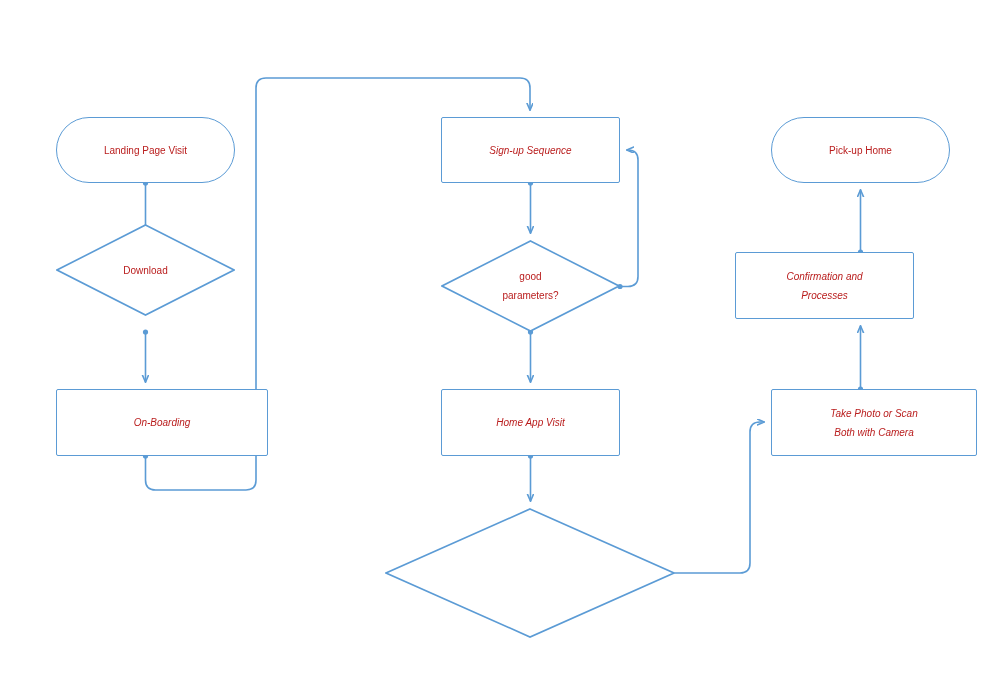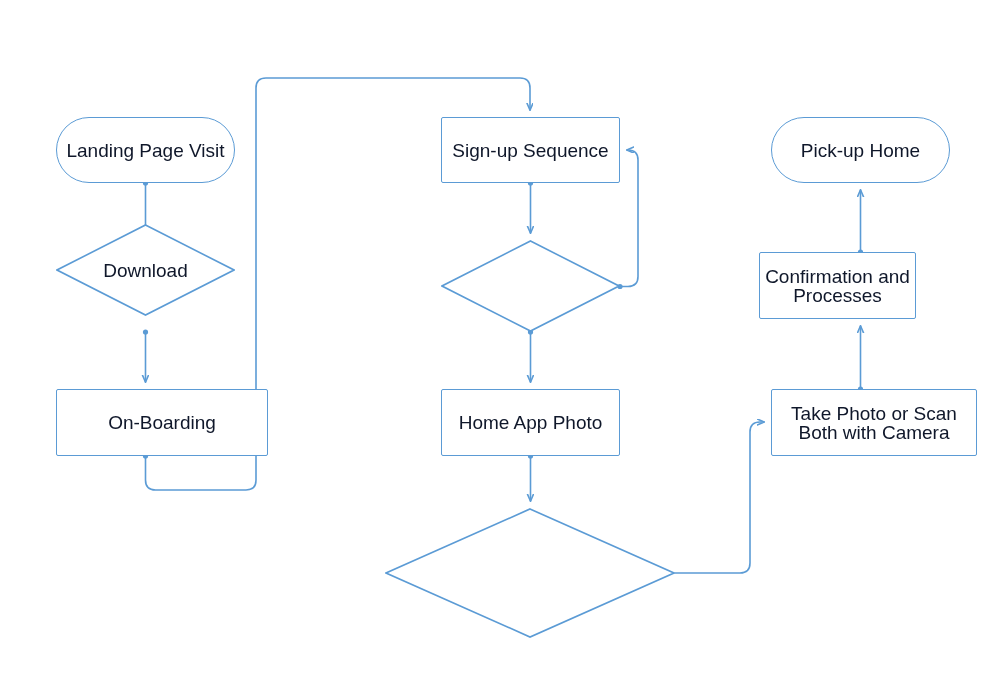--- a/index.html
+++ b/index.html
@@ -26,30 +26,31 @@
     width: 1008px;
     height: 683px;
   }
   .node {
     position: absolute;
     box-sizing: border-box;
     display: flex;
     align-items: center;
     justify-content: center;
     text-align: center;
-    color: #0f172a;
-    font-size: 19px;
+    color: #b91c1c;
+    font-size: 10px;
     line-height: 19px;
     white-space: pre-line;
     z-index: 2;
   }
   .node.rect {
     border: 1.6px solid #5B9BD5;
     background: #ffffff;
     border-radius: 2px;
+    font-style: italic;
   }
   .node.terminator {
     border: 1.6px solid #5B9BD5;
     background: #ffffff;
     border-radius: 34px;
   }
   .node.diamond {
     background: transparent;
     border: none;
   }
@@ -102,25 +103,26 @@
 
   <div id="node-layer">
       <div class="node terminator" style="left: 56px; top: 117px; width: 179px; height: 66px;"><span>Landing Page Visit</span></div>
       <div class="node diamond" style="left: 56px; top: 224px; width: 179px; height: 92px;"><svg class="dshape" viewBox="0 0 179 92" preserveAspectRatio="none">
           <polygon points="89.5,1 178,46 89.5,91 1,46" fill="#ffffff" stroke="#5B9BD5" stroke-width="1.6" vector-effect="non-scaling-stroke"></polygon>
         </svg><span class="dlabel">Download</span></div>
       <div class="node rect" style="left: 56px; top: 389px; width: 212px; height: 67px;"><span>On-Boarding</span></div>
       <div class="node rect" style="left: 441px; top: 117px; width: 179px; height: 66px;"><span>Sign-up Sequence</span></div>
       <div class="node diamond" style="left: 441px; top: 240px; width: 179px; height: 92px;"><svg class="dshape" viewBox="0 0 179 92" preserveAspectRatio="none">
           <polygon points="89.5,1 178,46 89.5,91 1,46" fill="#ffffff" stroke="#5B9BD5" stroke-width="1.6" vector-effect="non-scaling-stroke"></polygon>
-        </svg></div>
-      <div class="node rect" style="left: 441px; top: 389px; width: 179px; height: 67px;"><span>Home App Photo</span></div>
+        </svg><span class="dlabel">good
+parameters?</span></div>
+      <div class="node rect" style="left: 441px; top: 389px; width: 179px; height: 67px;"><span>Home App Visit</span></div>
       <div class="node diamond" style="left: 385px; top: 508px; width: 290px; height: 130px;"><svg class="dshape" viewBox="0 0 290 130" preserveAspectRatio="none">
           <polygon points="145,1 289,65 145,129 1,65" fill="#ffffff" stroke="#5B9BD5" stroke-width="1.6" vector-effect="non-scaling-stroke"></polygon>
         </svg></div>
       <div class="node terminator" style="left: 771px; top: 117px; width: 179px; height: 66px;"><span>Pick-up Home</span></div>
-      <div class="node rect" style="left: 759px; top: 252px; width: 157px; height: 67px;"><span>Confirmation and
+      <div class="node rect" style="left: 735px; top: 252px; width: 179px; height: 67px;"><span>Confirmation and
 Processes</span></div>
       <div class="node rect" style="left: 771px; top: 389px; width: 206px; height: 67px;"><span>Take Photo or Scan
 Both with Camera</span></div>
     </div>
 
 </div>
 
 </body></html>

